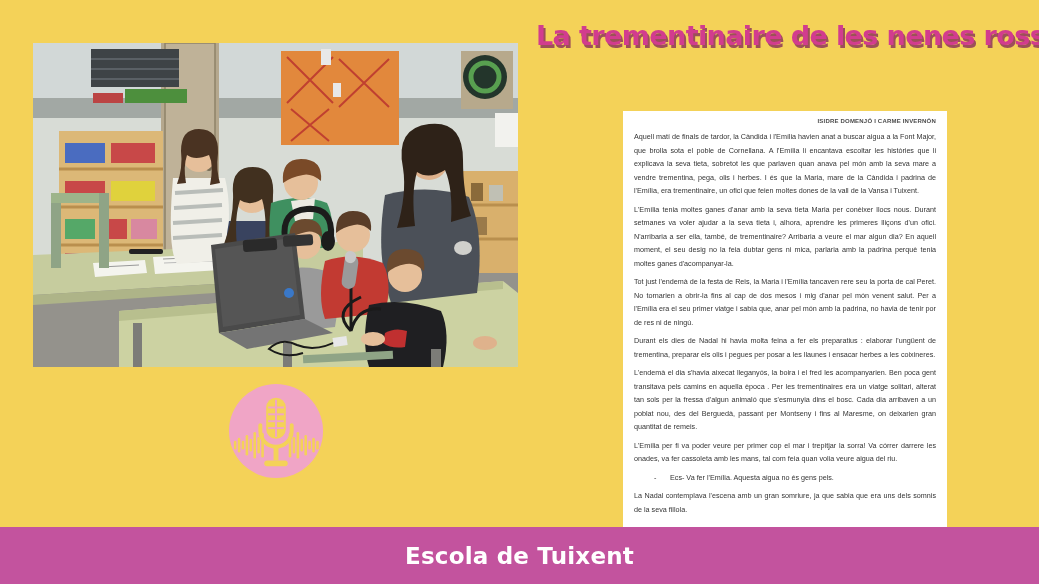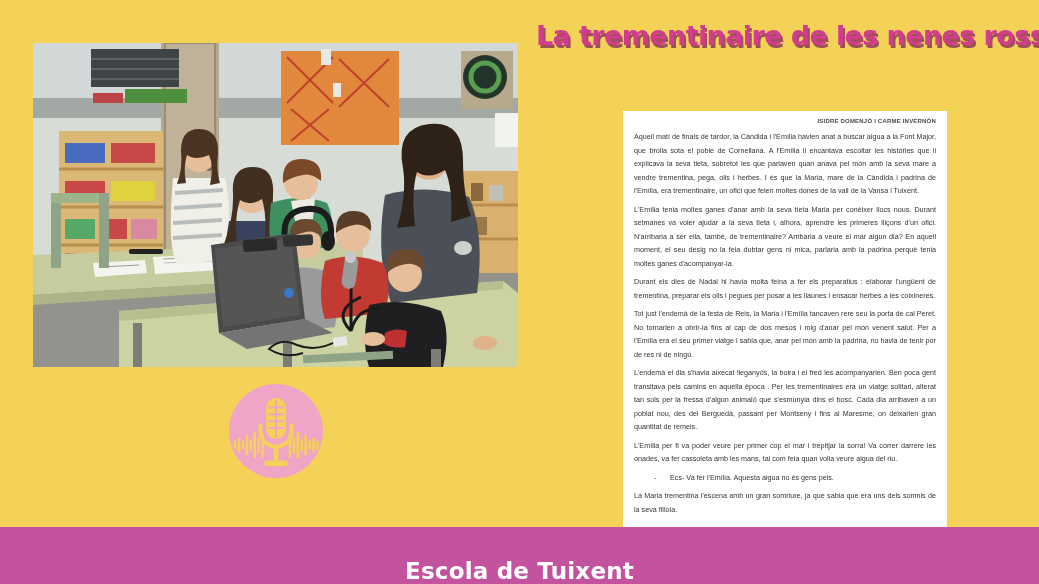--- a/index.html
+++ b/index.html
@@ -36,21 +36,21 @@
   }
   .doc p.dialogue{padding-left:20px;text-align:left;}
   .doc p.dialogue .bullet{display:inline-block;width:16px;}
 
   
   .badge{position:absolute;left:227px;top:382px;width:98px;height:98px;}
 
   
   .footer{
     position:absolute;left:0;top:527px;width:1039px;height:57px;
-    background:#c3539e;display:flex;align-items:flex-end;justify-content:center;
+    background:#c3539e;display:flex;align-items:center;justify-content:center;
   }
   .footer .label{
     font-family:"DejaVu Sans",sans-serif;
     color:#ffffff;font-size:23px;font-weight:700;letter-spacing:0.2px;
   }
 </style>
 </head>
 <body>
 
 <div class="canvas">
@@ -180,26 +180,26 @@
       <rect x="398" y="306" width="10" height="18" fill="#7c7c78"></rect>
     </svg>
   </div>
 
   <div class="title">La trementinaire de les nenes rosses</div>
 
   <div class="doc">
     <div class="author">ISIDRE DOMENJÓ I CARME INVERNÓN</div>
     <p>Aquell matí de finals de tardor, la Càndida i l'Emília havien anat a buscar aigua a la Font Major, que brolla sota el poble de Cornellana. A l'Emília li encantava escoltar les històries que li explicava la seva tieta, sobretot les que parlaven quan anava pel món amb la seva mare a vendre trementina, pega, olis i herbes. I és que la Maria, mare de la Càndida i padrina de l'Emília, era trementinaire, un ofici que feien moltes dones de la vall de la Vansa i Tuixent.</p>
     <p>L'Emília tenia moltes ganes d'anar amb la seva tieta Maria per conèixer llocs nous. Durant setmanes va voler ajudar a la seva tieta i, alhora, aprendre les primeres lliçons d'un ofici. N'arribaria a ser ella, també, de trementinaire? Arribaria a veure el mar algun dia? En aquell moment, el seu desig no la feia dubtar gens ni mica, parlaria amb la padrina perquè tenia moltes ganes d'acompanyar-la.</p>
+    <p>Tot just l'endemà de la festa de Reis, la Maria i l'Emília tancaven rere seu la porta de cal Peret. No tornarien a obrir-la fins al cap de dos mesos i mig d'anar pel món venent salut. Per a l'Emília era el seu primer viatge i sabia que, anar pel món amb la padrina, no havia de tenir por de res ni de ningú.</p>
     <p>Durant els dies de Nadal hi havia molta feina a fer els preparatius : elaborar l'ungüent de trementina, preparar els olis i pegues per posar a les llaunes i ensacar herbes a les coixineres.</p>
-    <p>Tot just l'endemà de la festa de Reis, la Maria i l'Emília tancaven rere seu la porta de cal Peret. No tornarien a obrir-la fins al cap de dos mesos i mig d'anar pel món venent salut. Per a l'Emília era el seu primer viatge i sabia que, anar pel món amb la padrina, no havia de tenir por de res ni de ningú.</p>
     <p>L'endemà el dia s'havia aixecat lleganyós, la boira i el fred les acompanyarien. Ben poca gent transitava pels camins en aquella època . Per les trementinaires era un viatge solitari, alterat tan sols per la fressa d'algun animaló que s'esmunyia dins el bosc. Cada dia arribaven a un poblat nou, des del Berguedà, passant per Montseny i fins al Maresme, on deixarien gran quantitat de remeis.</p>
     <p>L'Emília per fi va poder veure per primer cop el mar i trepitjar la sorra! Va córrer darrere les onades, va fer cassoleta amb les mans, tal com feia quan volia veure aigua del riu.</p>
     <p class="dialogue"><span class="bullet">-</span><span>Ecs- Va fer l'Emília. Aquesta aigua no és gens pels.</span></p>
-    <p>La Maria trementina l'escena amb un gran somriure, ja que sabia que era uns dels somnis de la seva fillola.</p>
+    <p>La Nadal contemplava l'escena amb un gran somriure, ja que sabia que era uns dels somnis de la seva fillola.</p>
 
   </div>
 
   <div class="badge">
     <svg width="98" height="98" viewBox="0 0 100 100">
       <circle cx="50" cy="50" r="48" fill="#f0a5c6"></circle>
 
       <g fill="#f4d258">
         <rect x="7" y="60" width="2.6" height="9" rx="1.3"></rect>
         <rect x="11" y="57" width="2.6" height="15" rx="1.3"></rect>

